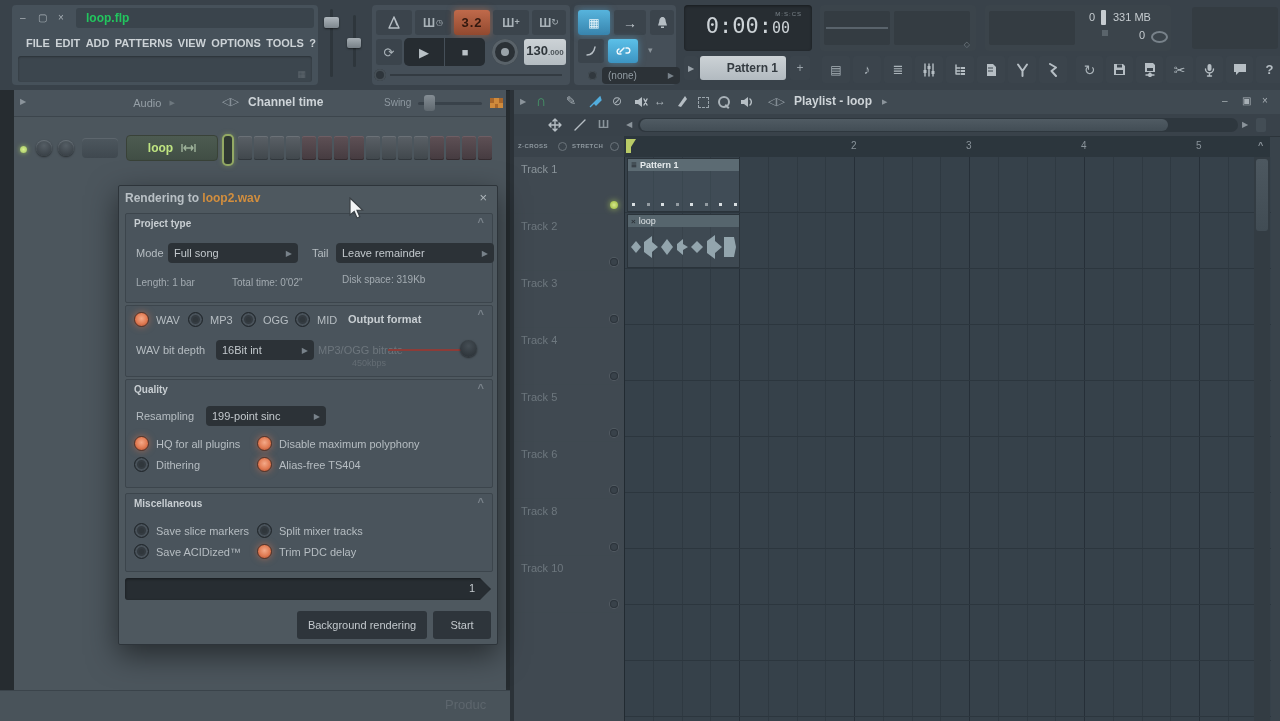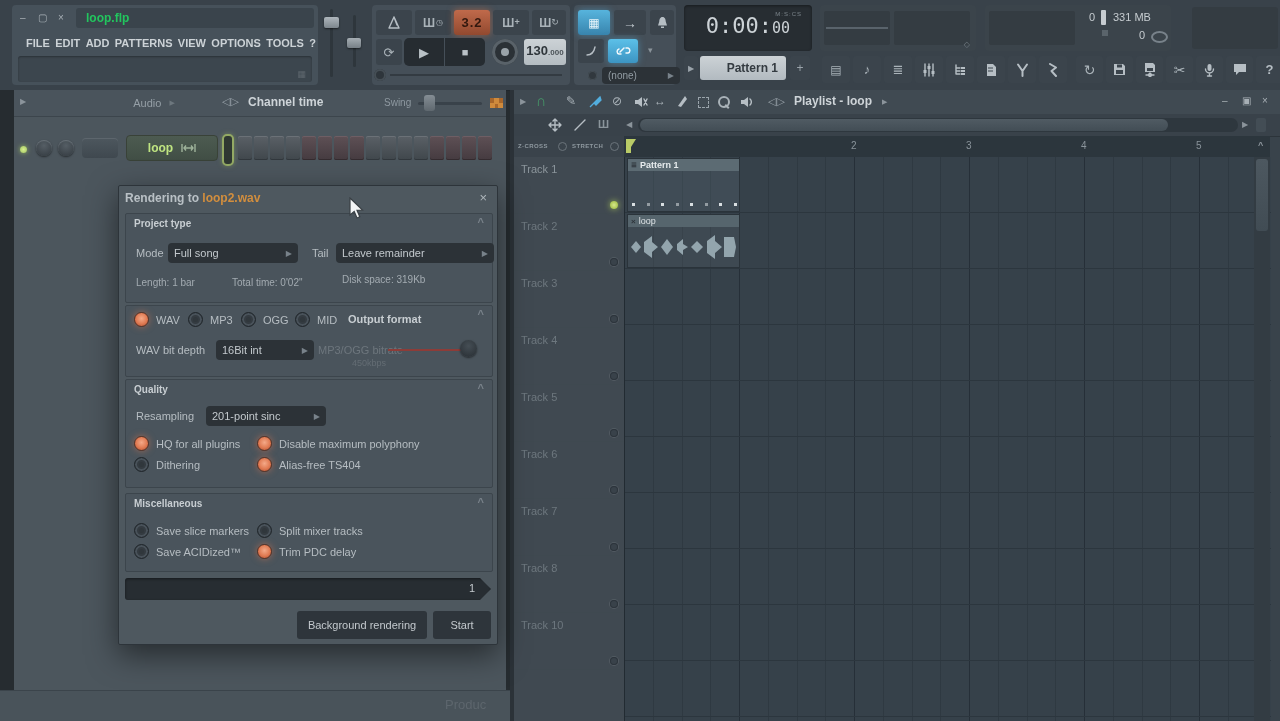--- a/index.html
+++ b/index.html
@@ -416,24 +416,20 @@
         </div>
       <div class="trow">
           <span class="tname">Track 5</span>
           <span class="tdot"></span>
         </div>
       <div class="trow">
           <span class="tname">Track 6</span>
           <span class="tdot"></span>
         </div>
       <div class="trow">
-          <span class="tname">Track 7</span>
-          <span class="tdot"></span>
-        </div>
-      <div class="trow">
           <span class="tname">Track 8</span>
           <span class="tdot"></span>
         </div>
       <div class="trow">
           <span class="tname">Track 10</span>
           <span class="tdot"></span>
         </div>
     </div>
 
     <div class="grid" style="left:110px;top:67px;width:646px;height:564px;border-left:1px solid #222b32;">
@@ -533,21 +529,21 @@
       <span class="abs dim" style="left:226px;top:52px;font-size:9px;color:#646d74;">450kbps</span>
       <div class="abs" style="left:262px;top:43px;width:76px;height:2px;background:#8d3c38;"></div>
       <span class="abs" style="left:334px;top:34px;width:17px;height:17px;border-radius:50%;background:radial-gradient(circle at 50% 35%,#454e55,#272d32);box-shadow:0 1px 2px rgba(0,0,0,.5);"></span>
     </div>
 
     <div class="sec" style="left:6px;top:193px;width:366px;height:107px;">
       <span class="shead">Quality</span>
       <span class="caret">^</span>
       <span class="label" style="left:10px;top:30px;">Resampling</span>
       <div class="dd" style="left:80px;top:26px;width:108px;height:20px;">
-        <span>201-point sinc</span>
+        <span>199-point sinc</span>
           <span class="arr">▶</span>
       </div>
       <div class="opt" style="left:8px;top:56px;">
           <span class="led on"></span>
           <span>HQ for all plugins</span>
         </div>
       <div class="opt" style="left:131px;top:56px;">
           <span class="led on"></span>
           <span>Disable maximum polyphony</span>
         </div>

